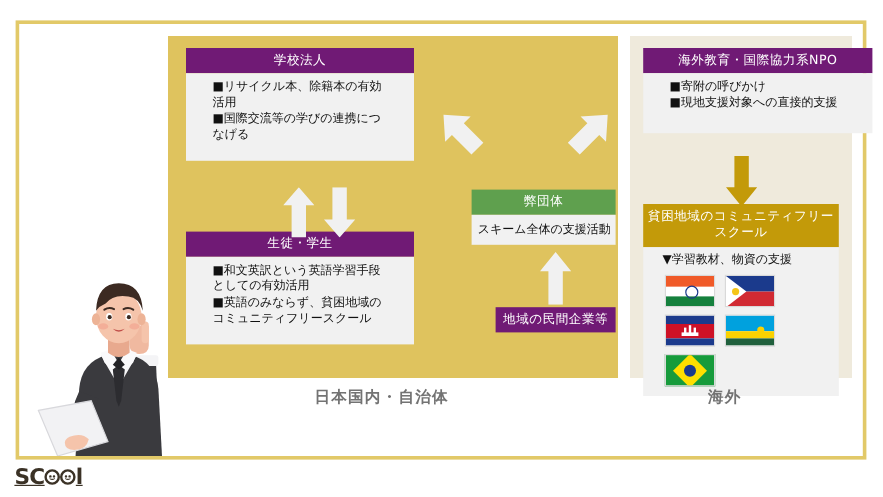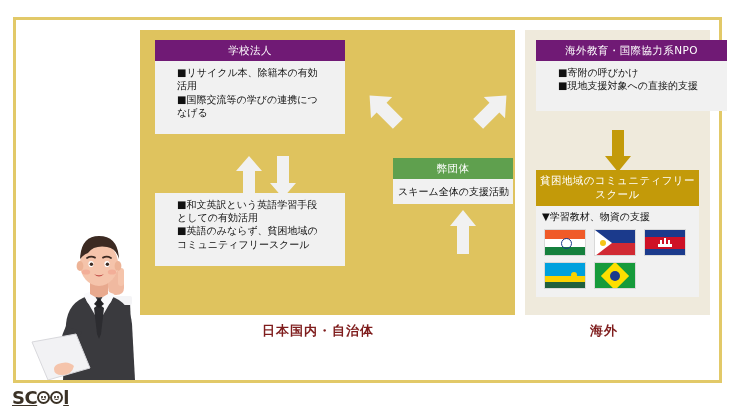--- a/index.html
+++ b/index.html
@@ -72,32 +72,32 @@
   #card-org .card-body{text-align:right;font-size:10px;padding:6px 4px;}
 
   #card-business    {left:413px;top:256px;width:100px;}
   #card-business .card-body{padding:5px 5px 7px;}
 
   #card-npo         {left:536px;top:40px;width:191px;}
   #card-npo .card-body{min-height:50px;}
 
   #card-school-free {left:536px;top:170px;width:163px;}
   #card-school-free .card-head{line-height:1.3;padding:4px 2px 5px;}
-  #card-school-free .card-body{padding:4px 6px 8px;}
+  #card-school-free .card-body{padding:4px 16px 8px;}
 
   
   .arrow{position:absolute;}
   .arrow svg{display:block;}
 
   
   .region-label{
     position:absolute;
     font-size:13px;
     font-weight:bold;
-    color:#7f1d1d;
+    color:#737373;
     letter-spacing:1px;
   }
   #label-domestic{left:262px;top:322px;}
   #label-overseas{left:590px;top:322px;}
 
   
   .flag-grid{
     display:flex;flex-wrap:wrap;
     gap:6px 8px;
     margin-top:6px;
@@ -220,34 +220,36 @@
 
 <div class="card" id="card-school">
   <div class="card-head head-olive">学校法人</div>
   <div class="card-body">
     <p>■リサイクル本、除籍本の有効活用</p>
     <p>■国際交流等の学びの連携につなげる</p>
   </div>
 </div>
 
 <div class="card" id="card-students">
+  <div class="card-head head-olive">生徒・学生</div>
   <div class="card-body">
     <p>■和文英訳という英語学習手段としての有効活用</p>
     <p>■英語のみならず、貧困地域のコミュニティフリースクール</p>
   </div>
 </div>
 
 <div class="card" id="card-org">
   <div class="card-head head-green">弊団体</div>
   <div class="card-body">
     <p>スキーム全体の支援活動</p>
   </div>
 </div>
 
 <div class="card" id="card-business">
+  <div class="card-head head-olive">地域の民間企業等</div>
 </div>
 
 <div class="card" id="card-npo">
   <div class="card-head head-olive">海外教育・国際協力系NPO</div>
   <div class="card-body">
     <p>■寄附の呼びかけ</p>
     <p>■現地支援対象への直接的支援</p>
   </div>
 </div>
 

